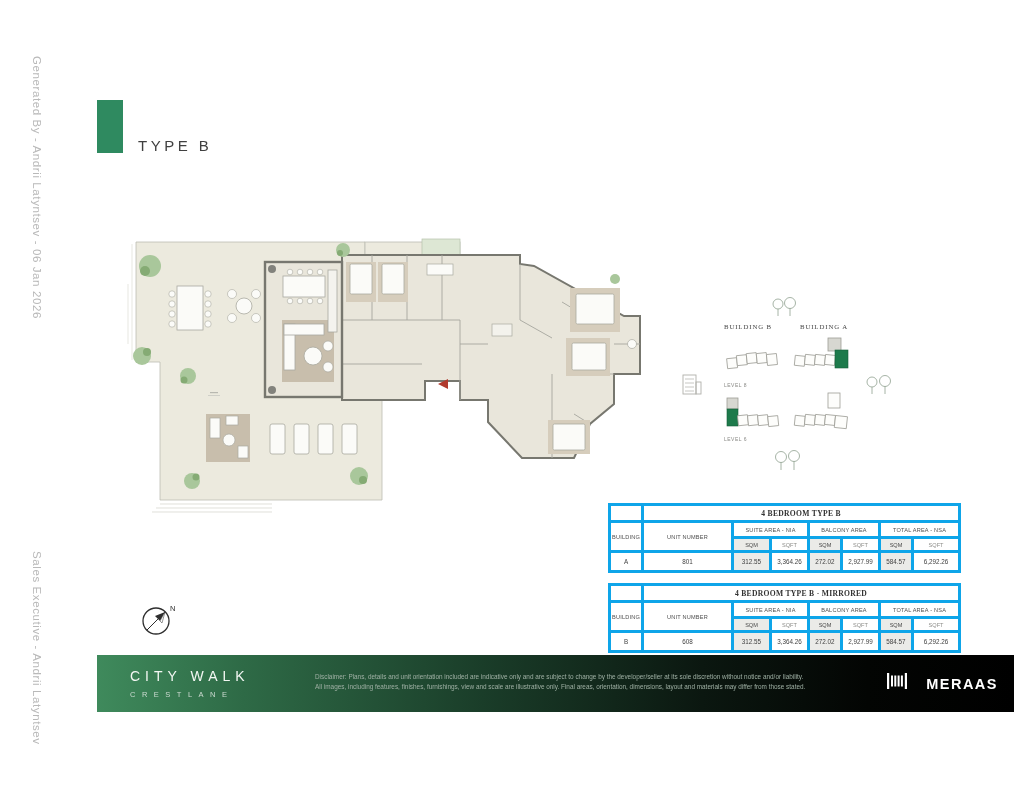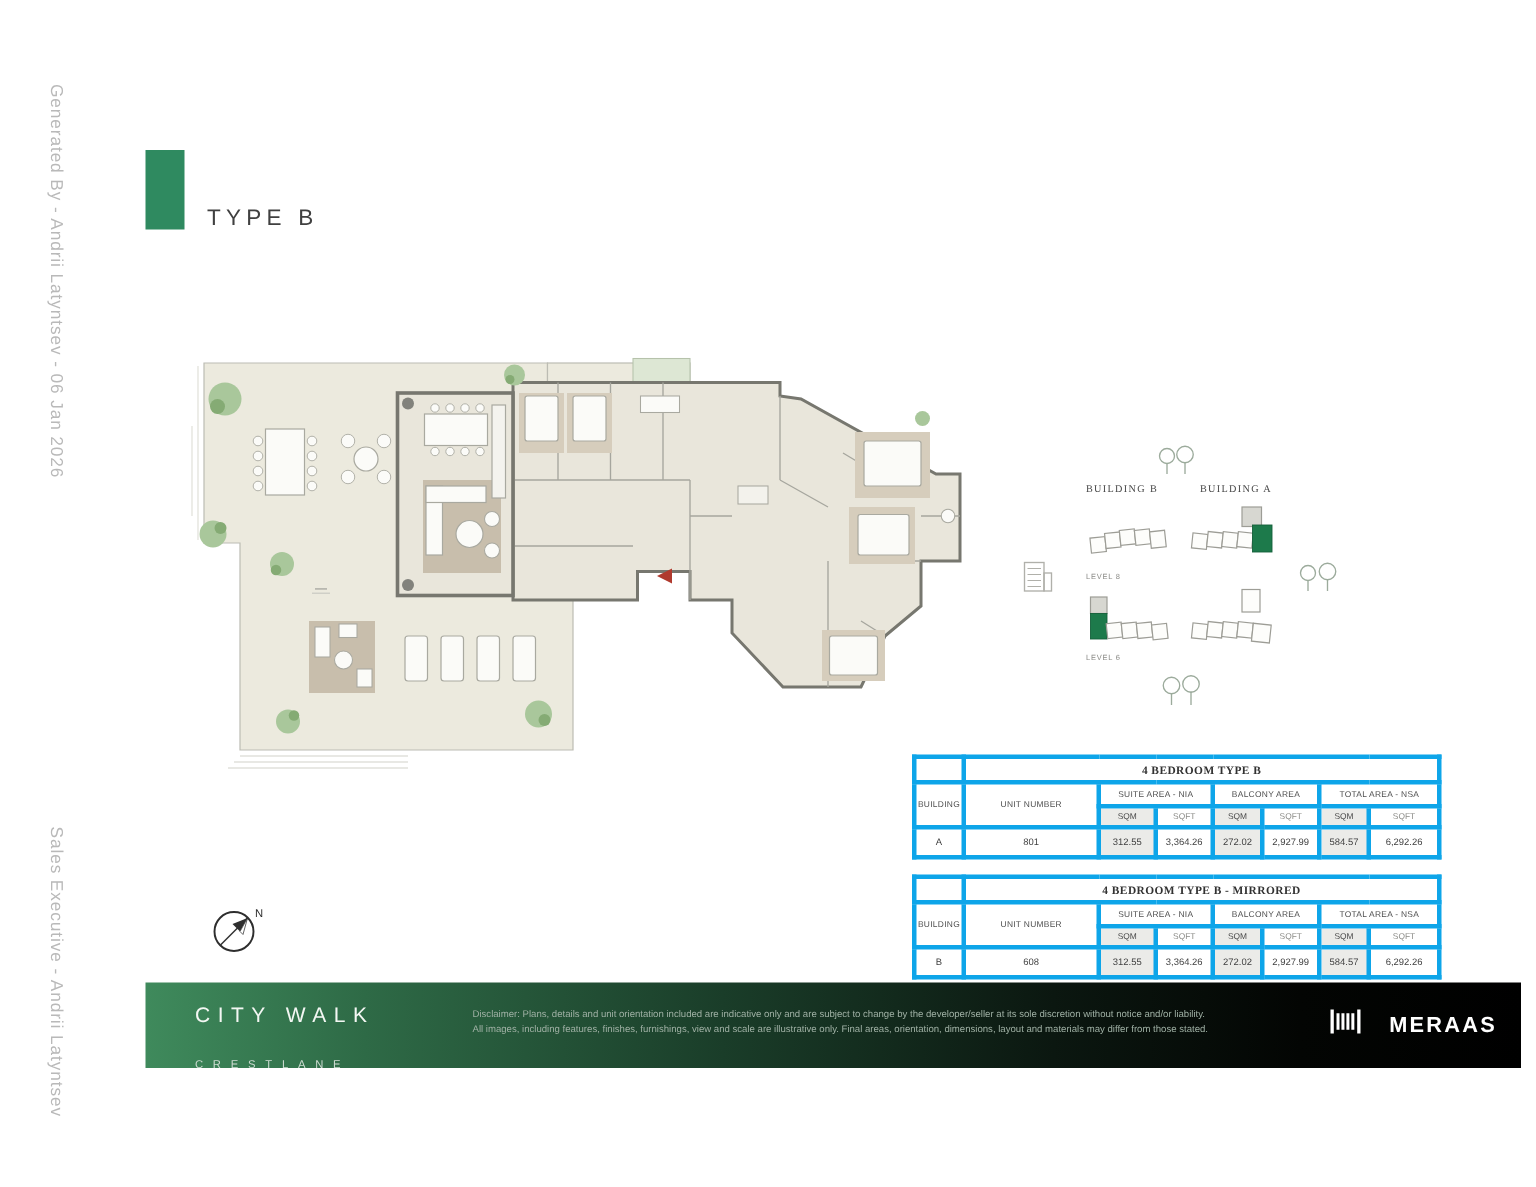--- a/index.html
+++ b/index.html
@@ -41,21 +41,21 @@
   .t-sub td{height:11px;font-size:5.6px;}
   .t-sub td.plain{color:#8d8d89;}
   .t-data td{height:17px;font-size:6.3px;color:#3f3f3f;}
   .shade{background:#ebebe8;}
 
   
   .footer{position:absolute;left:97px;top:655px;width:917px;height:57px;
           background:linear-gradient(90deg,#3f8a5c 0%,#2e6a46 16%,#1a3d29 42%,#0b1710 66%,#030503 84%,#000 100%);}
   .brand{position:absolute;left:33px;top:13px;}
   .brand-main{font-size:14px;letter-spacing:5px;color:#f3f7f3;}
-  .brand-sub{font-size:7.5px;letter-spacing:6.5px;color:#cddbd1;margin-top:21px;}
+  .brand-sub{font-size:7.5px;letter-spacing:6.5px;color:#cddbd1;margin-top:6px;}
   .disclaimer{position:absolute;left:218px;top:17px;width:540px;font-size:6.4px;
               line-height:9.6px;color:#9fb0a4;}
   .meraas{position:absolute;right:16px;top:15px;display:flex;align-items:flex-end;gap:18px;}
   .meraas-text{font-size:14.5px;font-weight:bold;letter-spacing:1.5px;color:#ffffff;}
 </style>
 </head>
 <body>
 
 <div class="page">
 

